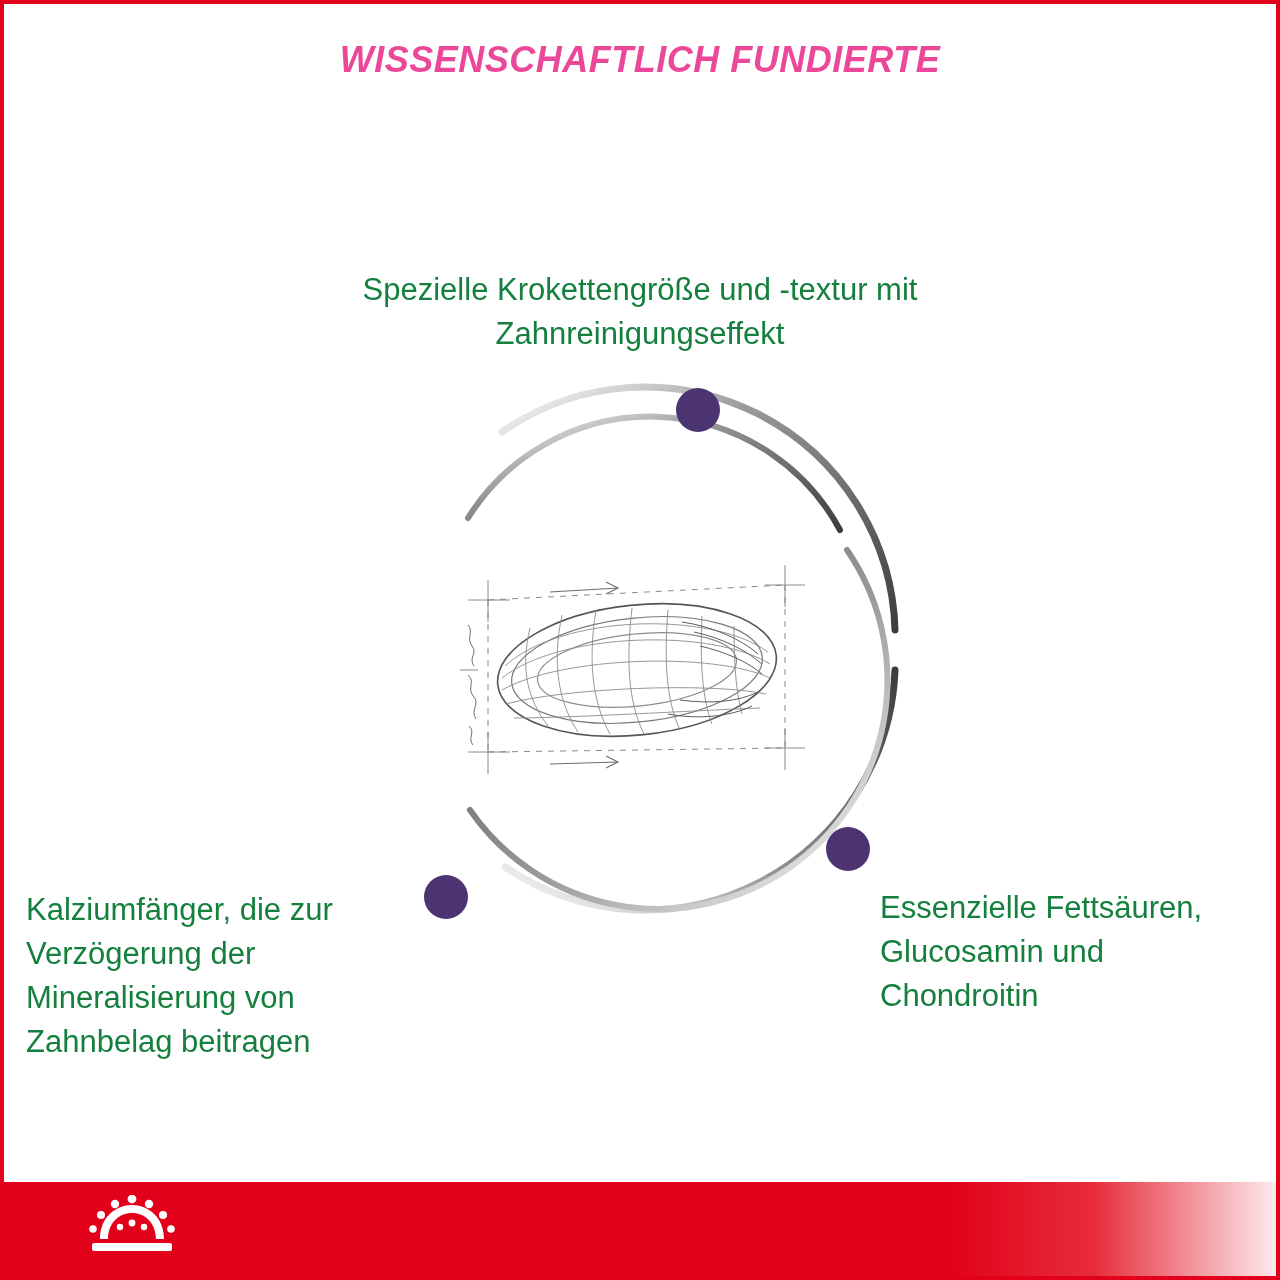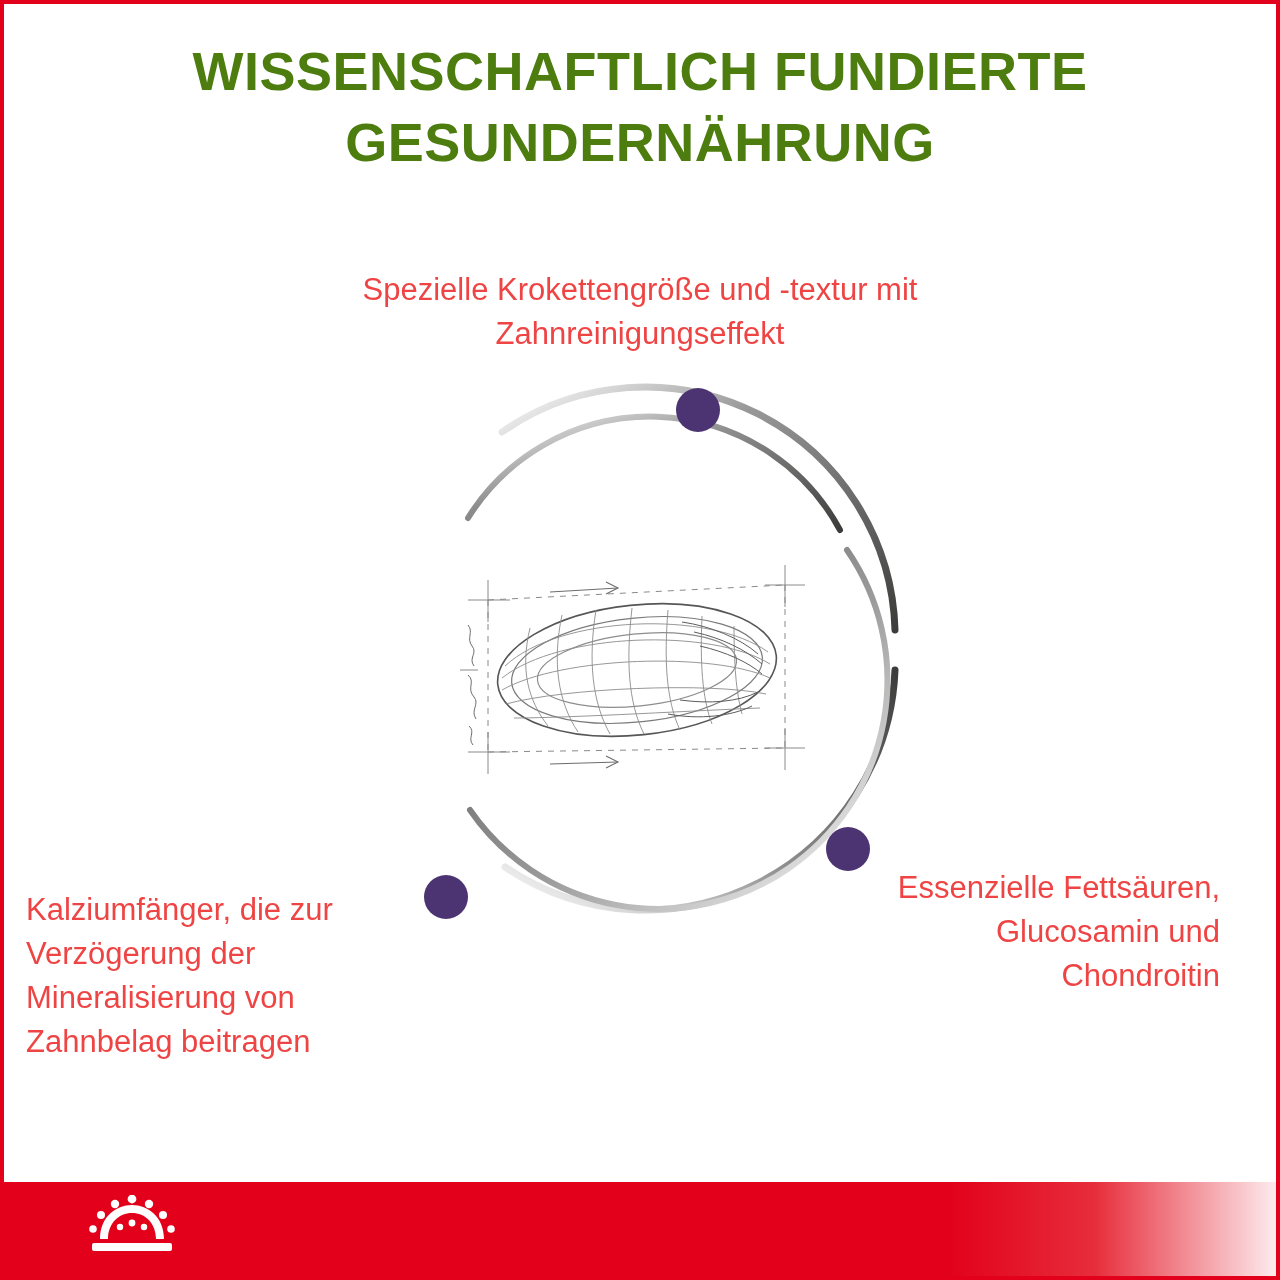--- a/index.html
+++ b/index.html
@@ -25,52 +25,53 @@
     pointer-events: none;
   }
 
   
   .headline {
     position: absolute;
     top: 36px;
     left: 60px;
     width: 1160px;
     text-align: center;
-    color: #4d7c0f;
+    color: #ec4899;
     font-weight: bold;
-    font-size: 54px;
+    font-size: 36px;
     line-height: 1.32;
     letter-spacing: 0.5px;
+    font-style: italic;
   }
 
   
   .callout {
     position: absolute;
     font-size: 31px;
     line-height: 1.42;
-    color: #ef4444;
+    color: #15803d;
     font-weight: normal;
   }
   .callout-top {
     top: 268px;
     left: 240px;
     width: 800px;
     text-align: center;
   }
   .callout-left {
     top: 888px;
     left: 26px;
     width: 390px;
     text-align: left;
   }
   .callout-right {
-    top: 866px;
+    top: 886px;
     left: 880px;
     width: 340px;
-    text-align: right;
+    text-align: left;
   }
 
   
   .diagram {
     position: absolute;
     left: 350px;
     top: 370px;
     width: 600px;
     height: 600px;
   }
@@ -104,21 +105,20 @@
     height: 68px;
   }
 </style>
 </head>
 <body>
 
 <div class="frame"></div>
 
 <div class="headline">
   <div>WISSENSCHAFTLICH FUNDIERTE</div>
-  <div>GESUNDERNÄHRUNG</div>
 </div>
 
 <div class="callout callout-top">Spezielle Krokettengröße und -textur mit Zahnreinigungseffekt</div>
 
 <div class="callout callout-left">Kalziumfänger, die zur Verzögerung der Mineralisierung von Zahnbelag beitragen</div>
 
 <div class="callout callout-right">Essenzielle Fettsäuren, Glucosamin und Chondroitin</div>
 
 <div class="diagram">
   <svg width="600" height="600" viewBox="0 0 600 600" xmlns="http://www.w3.org/2000/svg">

